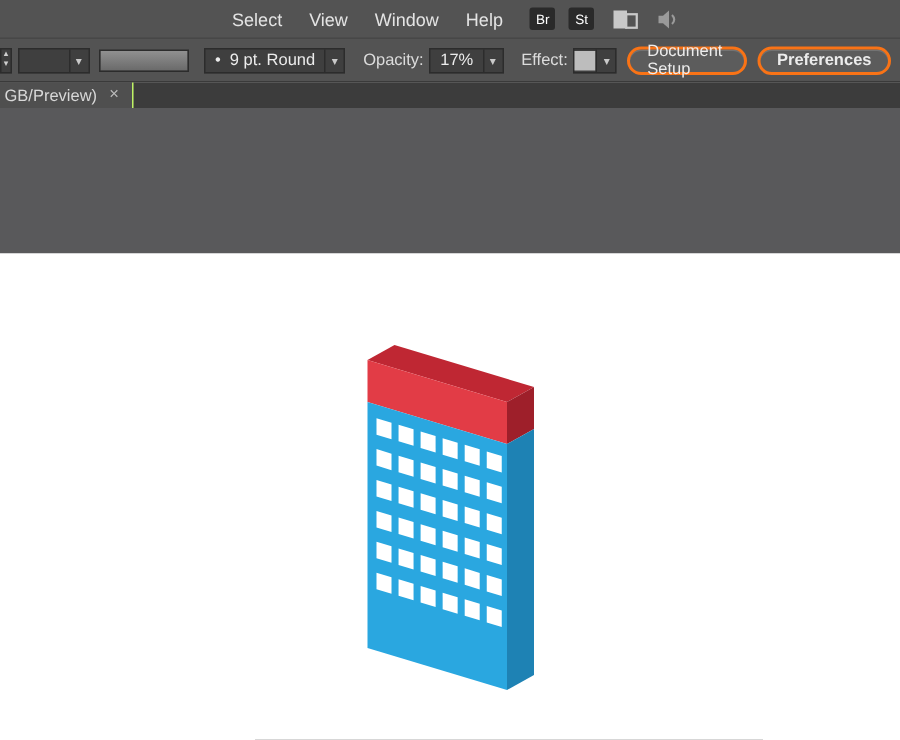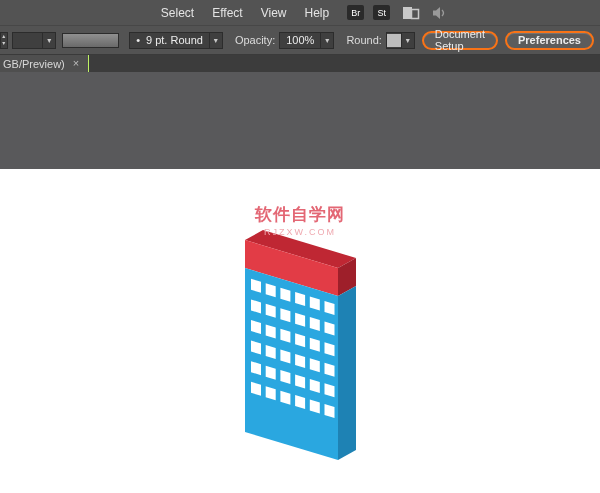--- a/index.html
+++ b/index.html
@@ -51,22 +51,22 @@
 
   .calendar-svg { position:absolute; left:225px; top:56px; z-index:1; }
 </style>
 </head>
 <body>
 
 <div class="app">
 
   <div class="menubar">
     <span class="menu-item">Select</span>
-    <span class="menu-item">Effect</span>
     <span class="menu-item">View</span>
+    <span class="menu-item">Window</span>
     <span class="menu-item">Help</span>
     <span class="badge">Br</span>
     <span class="badge">St</span>
     <span class="appbar-icon">
       <svg width="18" height="14" viewBox="0 0 18 14">
         <rect x="1" y="1" width="9" height="12" fill="#c9c9c9"></rect>
         <rect x="9.5" y="3.5" width="7" height="9" fill="none" stroke="#c9c9c9" stroke-width="1.5"></rect>
       </svg>
     </span>
     <span class="appbar-icon">
@@ -87,47 +87,43 @@
       <span class="chev">▾</span>
     </span>
     <span class="profile-strip"></span>
     <span class="combo" style="margin-left:10px;">
       <span class="txt" style="padding-right:0;">•</span>
       <span class="txt">9 pt. Round</span>
       <span class="chev">▾</span>
     </span>
     <span class="bar-label">Opacity:</span>
     <span class="combo">
-      <span class="txt">100%</span>
+      <span class="txt">17%</span>
       <span class="chev">▾</span>
     </span>
-    <span class="bar-label">Round:</span>
+    <span class="bar-label">Effect:</span>
     <span class="combo">
       <span class="swatch"></span>
       <span class="chev">▾</span>
     </span>
     <span class="grow"></span>
     <span class="push-btn">Document Setup</span>
     <span class="push-btn">Preferences</span>
   </div>
 
   <div class="tabbar">
     <div class="tab">
       <span>GB/Preview)</span>
       <span class="close">×</span>
     </div>
   </div>
 
   <div class="pasteboard"></div>
   <div class="canvas">
 
-    <div class="watermark">
-      <div class="l1">软件自学网</div>
-      <div class="l2">RJZXW.COM</div>
-    </div>
 
     <svg class="calendar-svg" width="135" height="240" viewBox="0 0 135 240">
       <polygon points="20,15 38,5 131,33 113,43" fill="#bf2733"></polygon>
       <polygon points="113,43 131,33 131,61 113,71" fill="#9e1f2a"></polygon>
       <polygon points="20,15 113,43 113,71 20,43" fill="#e23c46"></polygon>
       <polygon points="113,71 131,61 131,225 113,235" fill="#1e82b4"></polygon>
       <polygon points="20,43 113,71 113,235 20,207" fill="#2aa7e0"></polygon>
       <g id="grid">
           <polygon points="26,53.806451612903224 36,56.81720430107527 36,67.81720430107526 26,64.80645161290323" fill="#ffffff"></polygon>
           <polygon points="26,74.40645161290323 36,77.41720430107526 36,88.41720430107526 26,85.40645161290323" fill="#ffffff"></polygon>

